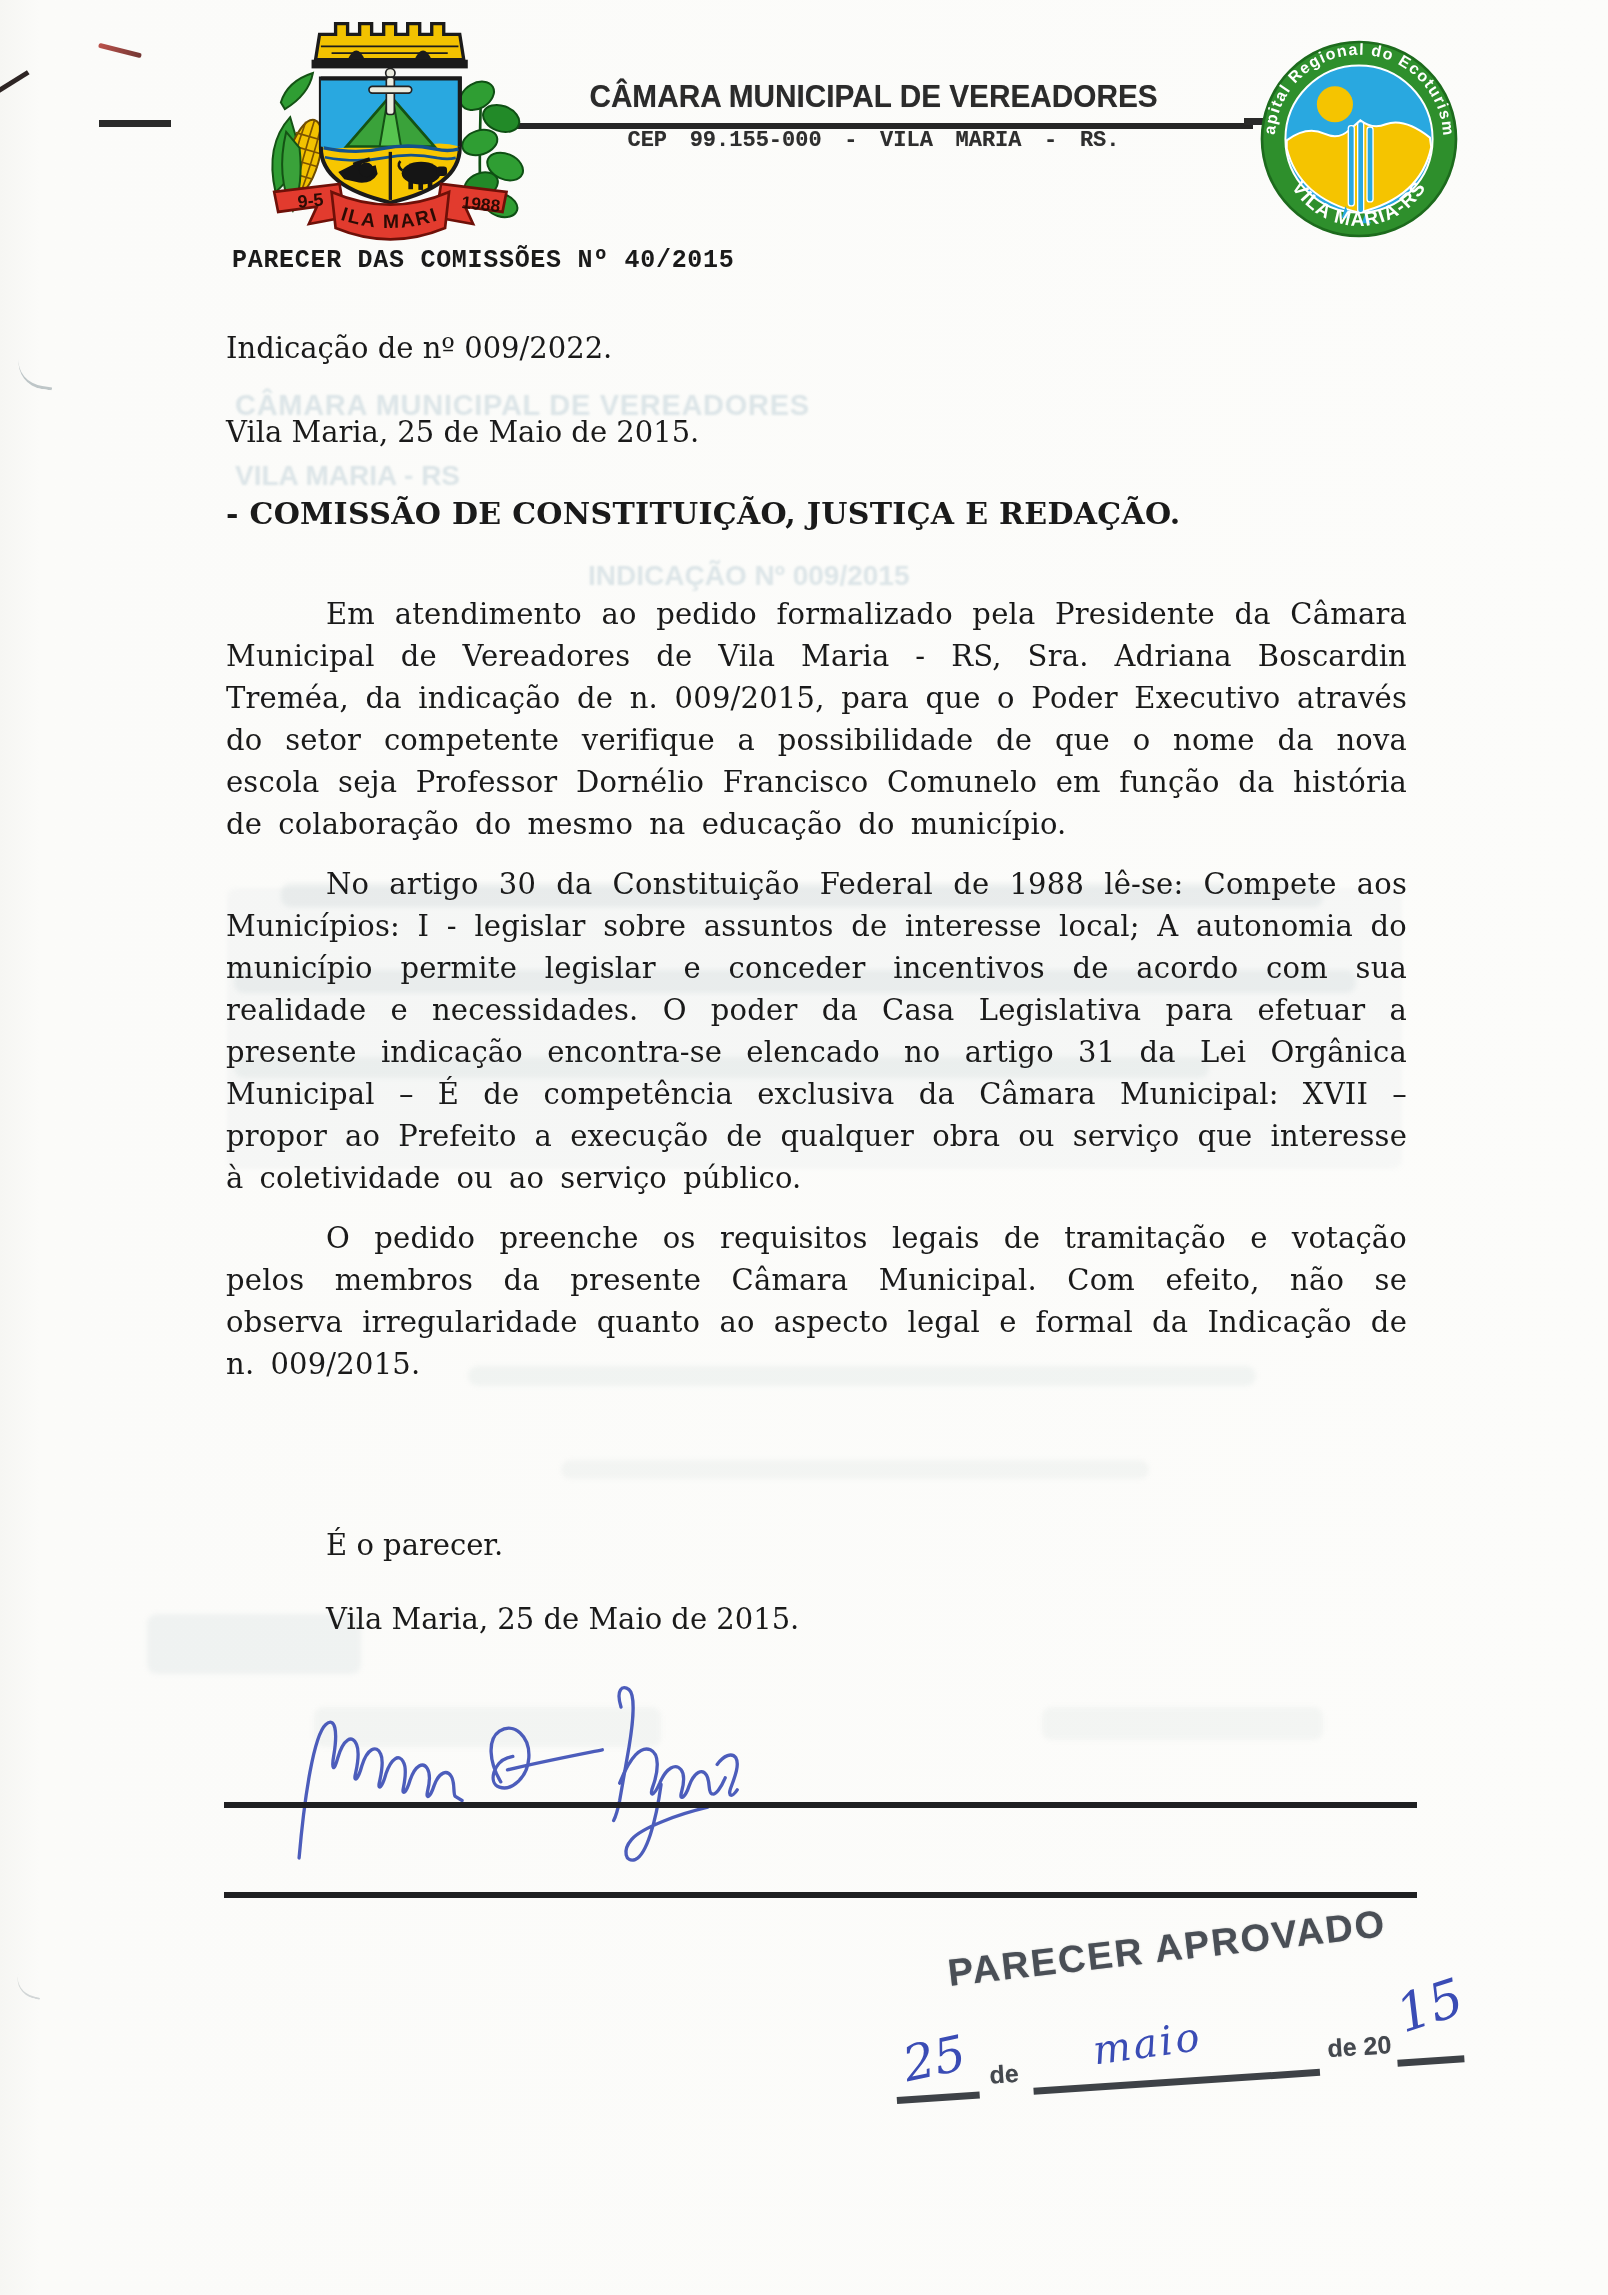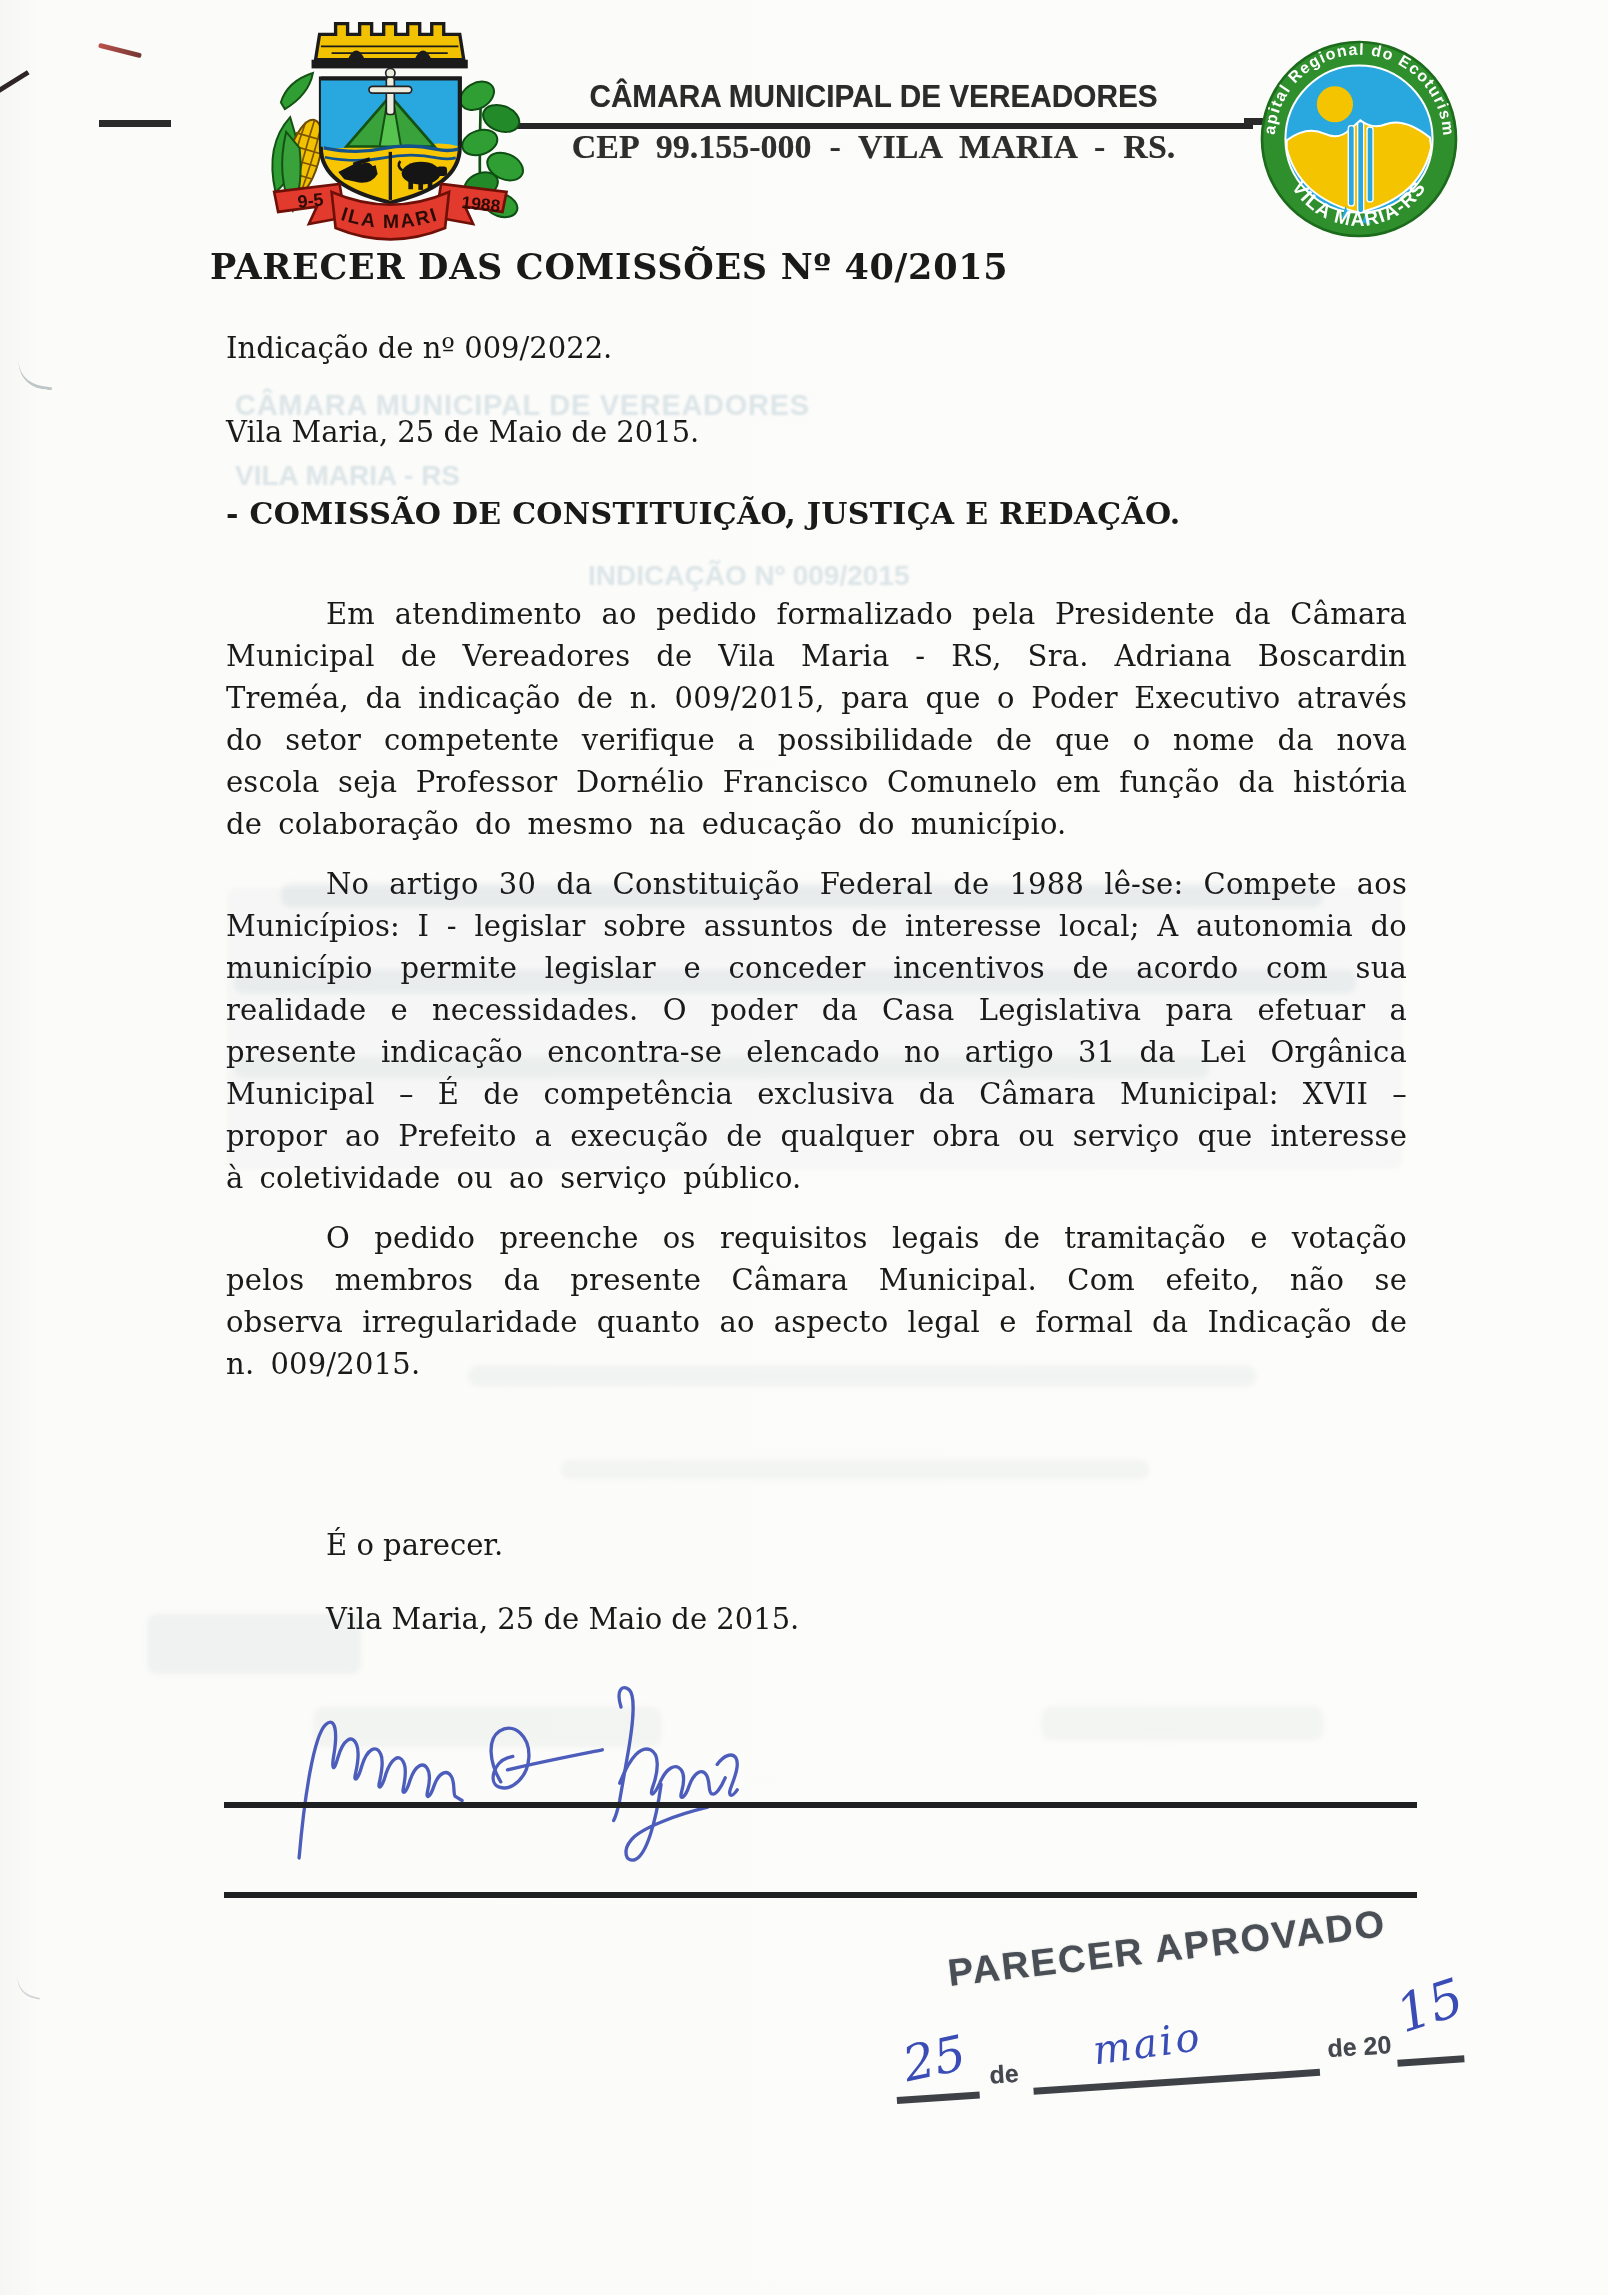--- a/index.html
+++ b/index.html
@@ -18,26 +18,26 @@
     font-family:"Liberation Sans", sans-serif;font-weight:bold;
     font-size:31px;color:#2b2b2b;letter-spacing:0px;
     transform:scaleX(.96);transform-origin:center;
     text-shadow:0 0 0.7px rgba(0,0,0,.4);
   }
   .header-rule{top:123px;left:498px;width:755px;height:6px;background:#262626;}
   .edge-dash-left{top:120px;left:99px;width:72px;height:6.7px;background:#2a2a2a;}
   .edge-dash-right{top:118px;left:1244px;width:29px;height:6.7px;background:#2a2a2a;}
   .cep-line{
     top:128px;left:553px;width:641px;text-align:center;
-    font-family:Liberation Serif, serif;font-weight:bold;
-    font-size:34px;color:#2e2e2e;word-spacing:9.4px;
+    font-family:Liberation Mono, monospace;font-weight:bold;
+    font-size:22px;color:#2e2e2e;word-spacing:9.4px;
     text-shadow:0 0 0.7px rgba(0,0,0,.35);
   }
   
-  .doc-title{top:246px;left:210px;font-size:35px;font-weight:bold;letter-spacing:0.7px;}
+  .doc-title{top:246px;left:232px;font-size:25px;font-weight:bold;letter-spacing:0.7px;font-family:Liberation Mono, monospace;}
   .doc-reference{top:331px;left:226px;font-size:29px;}
   .doc-dateline{top:415px;left:226px;font-size:29px;}
   .commission{top:496px;left:226px;width:1181px;text-align:left;font-size:30px;font-weight:bold;letter-spacing:0.3px;}
   .body-block{top:593px;left:226px;width:1181px;}
   .body-block p{
     margin:0;font-size:29px;line-height:42px;text-align:justify;
     text-indent:100px;word-spacing:6.7px;letter-spacing:0.2px;
   }
   .body-block p + p{margin-top:18px;}
   .closing{top:1528px;left:326px;font-size:29px;}

